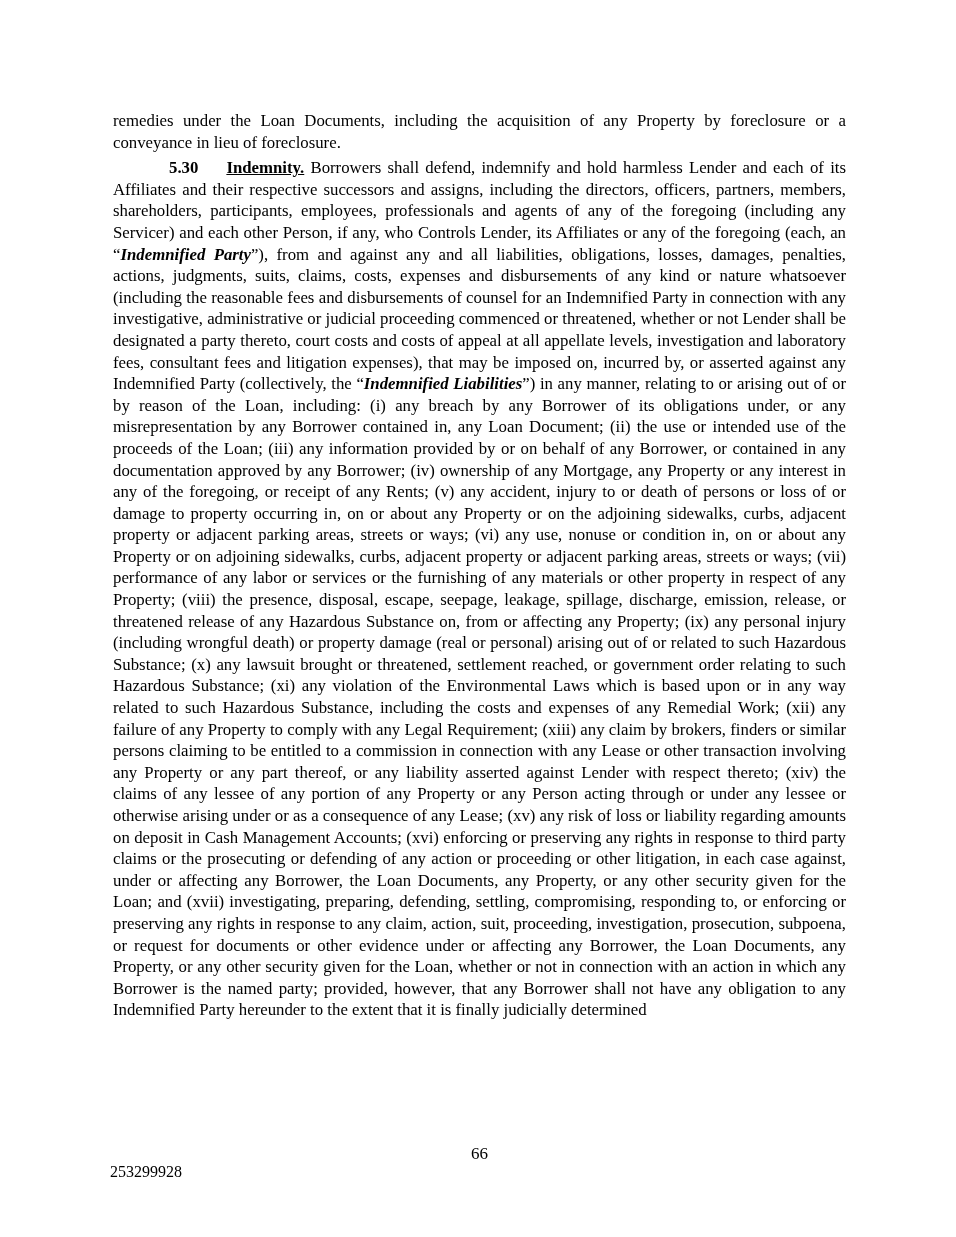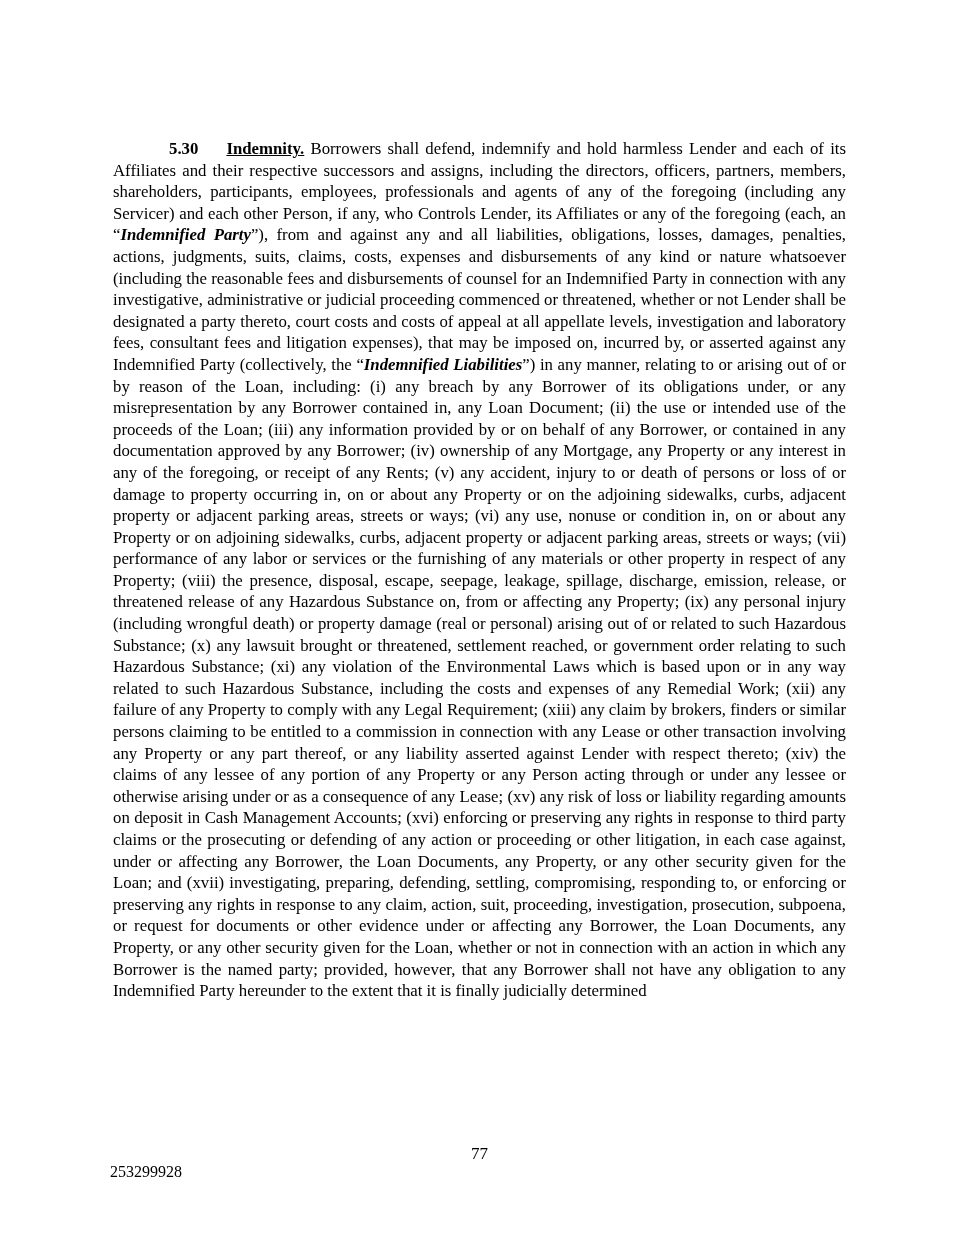--- a/index.html
+++ b/index.html
@@ -23,21 +23,21 @@
     width: 733px;
     font-size: 16.8px;
     line-height: 21.6px;
     text-align: justify;
   }
   .para {
     margin: 0;
     padding: 0;
   }
   .para-section {
-    margin-top: 28px;
+    margin-top: 4px;
     text-indent: 56px;
   }
   .run-b  { font-weight: bold; }
   .run-bu { font-weight: bold; text-decoration: underline; }
   .run-bi { font-weight: bold; font-style: italic; }
   .run-tab {
     display: inline-block;
     width: 28px;
     text-indent: 0;
   }
@@ -56,17 +56,18 @@
     top: 1164px;
     font-size: 16px;
     line-height: 15px;
   }
 </style>
 </head>
 <body>
 
 <div class="page">
   <div class="doc-body" id="doc-body">
+      <p class="para"><span>remedies under the Loan Documents, including the acquisition of any Property by foreclosure or a conveyance in lieu of foreclosure.</span></p>
       <p class="para para-section"><span class="run-b">5.30</span><span class="run-tab"></span><span class="run-bu">Indemnity.</span><span> Borrowers shall defend, indemnify and hold harmless Lender and each of its Affiliates and their respective successors and assigns, including the directors, officers, partners, members, shareholders, participants, employees, professionals and agents of any of the foregoing (including any Servicer) and each other Person, if any, who Controls Lender, its Affiliates or any of the foregoing (each, an “</span><span class="run-bi">Indemnified Party</span><span>”), from and against any and all liabilities, obligations, losses, damages, penalties, actions, judgments, suits, claims, costs, expenses and disbursements of any kind or nature whatsoever (including the reasonable fees and disbursements of counsel for an Indemnified Party in connection with any investigative, administrative or judicial proceeding commenced or threatened, whether or not Lender shall be designated a party thereto, court costs and costs of appeal at all appellate levels, investigation and laboratory fees, consultant fees and litigation expenses), that may be imposed on, incurred by, or asserted against any Indemnified Party (collectively, the “</span><span class="run-bi">Indemnified Liabilities</span><span>”) in any manner, relating to or arising out of or by reason of the Loan, including: (i) any breach by any Borrower of its obligations under, or any misrepresentation by any Borrower contained in, any Loan Document; (ii) the use or intended use of the proceeds of the Loan; (iii) any information provided by or on behalf of any Borrower, or contained in any documentation approved by any Borrower; (iv) ownership of any Mortgage, any Property or any interest in any of the foregoing, or receipt of any Rents; (v) any accident, injury to or death of persons or loss of or damage to property occurring in, on or about any Property or on the adjoining sidewalks, curbs, adjacent property or adjacent parking areas, streets or ways; (vi) any use, nonuse or condition in, on or about any Property or on adjoining sidewalks, curbs, adjacent property or adjacent parking areas, streets or ways; (vii) performance of any labor or services or the furnishing of any materials or other property in respect of any Property; (viii) the presence, disposal, escape, seepage, leakage, spillage, discharge, emission, release, or threatened release of any Hazardous Substance on, from or affecting any Property; (ix) any personal injury (including wrongful death) or property damage (real or personal) arising out of or related to such Hazardous Substance; (x) any lawsuit brought or threatened, settlement reached, or government order relating to such Hazardous Substance; (xi) any violation of the Environmental Laws which is based upon or in any way related to such Hazardous Substance, including the costs and expenses of any Remedial Work; (xii) any failure of any Property to comply with any Legal Requirement; (xiii) any claim by brokers, finders or similar persons claiming to be entitled to a commission in connection with any Lease or other transaction involving any Property or any part thereof, or any liability asserted against Lender with respect thereto; (xiv) the claims of any lessee of any portion of any Property or any Person acting through or under any lessee or otherwise arising under or as a consequence of any Lease; (xv) any risk of loss or liability regarding amounts on deposit in Cash Management Accounts; (xvi) enforcing or preserving any rights in response to third party claims or the prosecuting or defending of any action or proceeding or other litigation, in each case against, under or affecting any Borrower, the Loan Documents, any Property, or any other security given for the Loan; and (xvii)  investigating, preparing, defending, settling, compromising, responding to, or enforcing or preserving any rights in response to any claim, action, suit, proceeding, investigation, prosecution, subpoena, or request for documents or other evidence under or affecting any Borrower, the Loan Documents, any Property, or any other security given for the Loan, whether or not in connection with an action in which any Borrower is the named party; provided, however, that any Borrower shall not have any obligation to any Indemnified Party hereunder to the extent that it is finally judicially determined</span></p>
     </div>
-  <div class="page-number">77</div>
+  <div class="page-number">66</div>
   <div class="doc-number">253299928</div>
 </div>
 
 </body></html>

